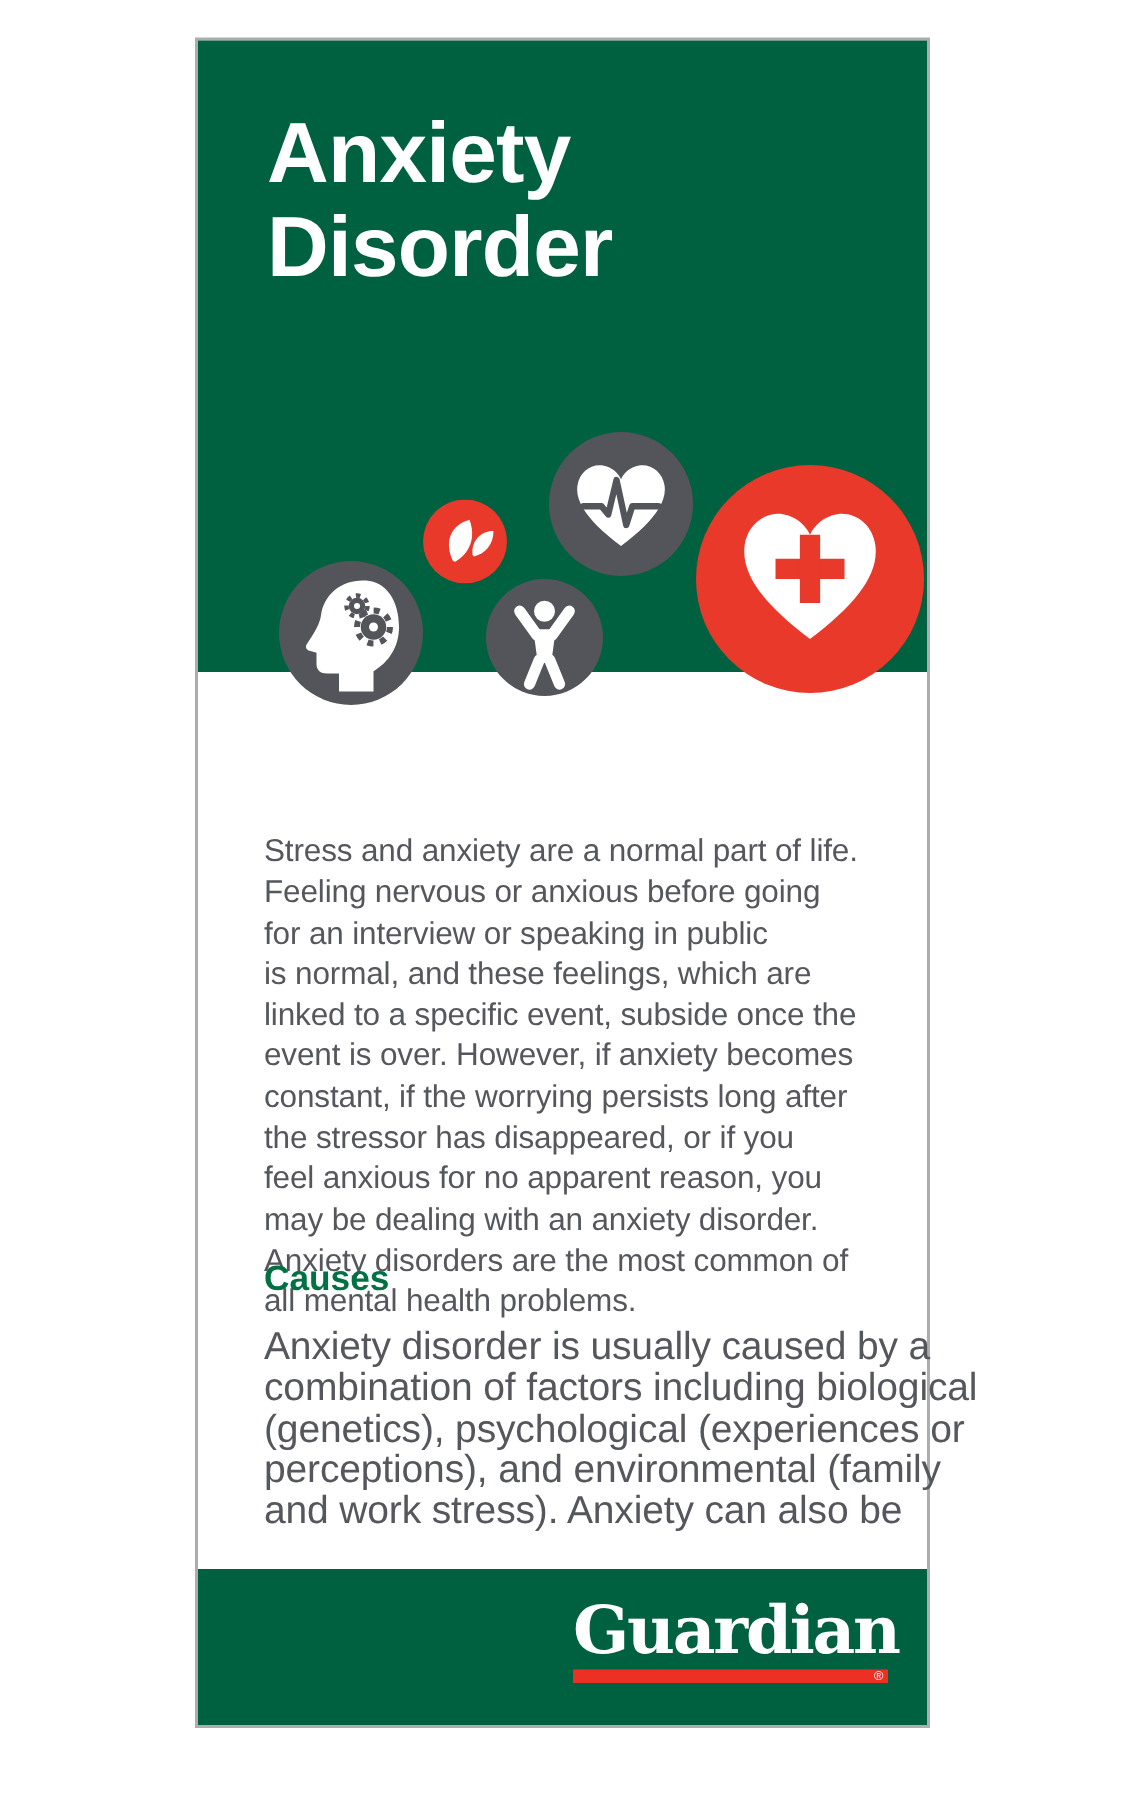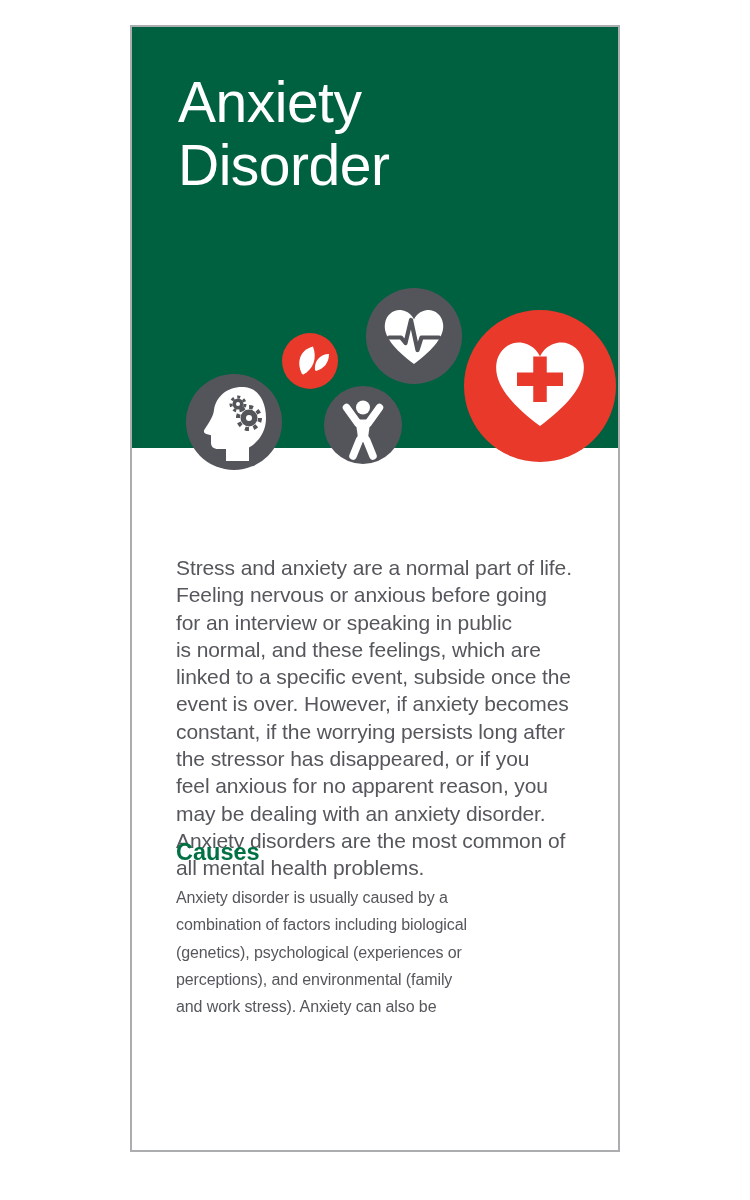--- a/index.html
+++ b/index.html
@@ -17,38 +17,38 @@
   .header-band{
     position:absolute;left:0;top:0;width:100%;height:421px;
     background:var(--green,#006140);
   }
   .footer-band{
     position:absolute;left:0;top:1019px;width:100%;height:104px;
     background:var(--green,#006140);
   }
   .title{
     position:absolute;left:46px;top:44px;
-    color:#ffffff;font-size:57px;line-height:63px;font-weight:400;
+    color:#ffffff;font-size:57px;line-height:63px;font-weight:700;
     letter-spacing:-0.5px;white-space:pre;
   }
   .icon{position:absolute;}
   .icon svg{display:block;}
   .intro{
     position:absolute;left:44px;top:479px;width:432px;
     color:var(--text-gray,#55575C);
     font-size:21px;line-height:27.3px;letter-spacing:-0.1px;white-space:pre;margin-top:48px;
   }
   .causes{position:absolute;left:44px;top:811px;width:432px;}
   .causes-heading{
     color:var(--causes-green,#007143);
     font-size:23.5px;line-height:28px;font-weight:700;margin:0 0 18px 0;
   }
   .causes-text{
     color:var(--text-gray,#55575C);
-    font-size:16px;line-height:27.3px;letter-spacing:-0.1px;white-space:pre;
+    font-size:26px;line-height:27.3px;letter-spacing:-0.1px;white-space:pre;
   }
   .logo{
     position:absolute;left:250px;top:21px;width:210px;
   }
   .logo-text{
     color:#ffffff;
     font-family:"DejaVu Serif", serif;
     font-weight:700;font-size:44px;line-height:42px;letter-spacing:-1.5px;
     white-space:pre;
   }
@@ -142,15 +142,23 @@
 
     <div class="causes">
       <div class="causes-heading">Causes</div>
       <div class="causes-text">Anxiety disorder is usually caused by a
 combination of factors including biological
 (genetics), psychological (experiences or
 perceptions), and environmental (family
 and work stress). Anxiety can also be</div>
     </div>
 
+    <div class="footer-band">
+      <div class="logo">
+        <div class="logo-text">Guardian</div>
+        <div class="logo-bar">
+          <span class="logo-reg">®</span>
+        </div>
+      </div>
+    </div>
 
   </div>
 </div>
 
 </body></html>

